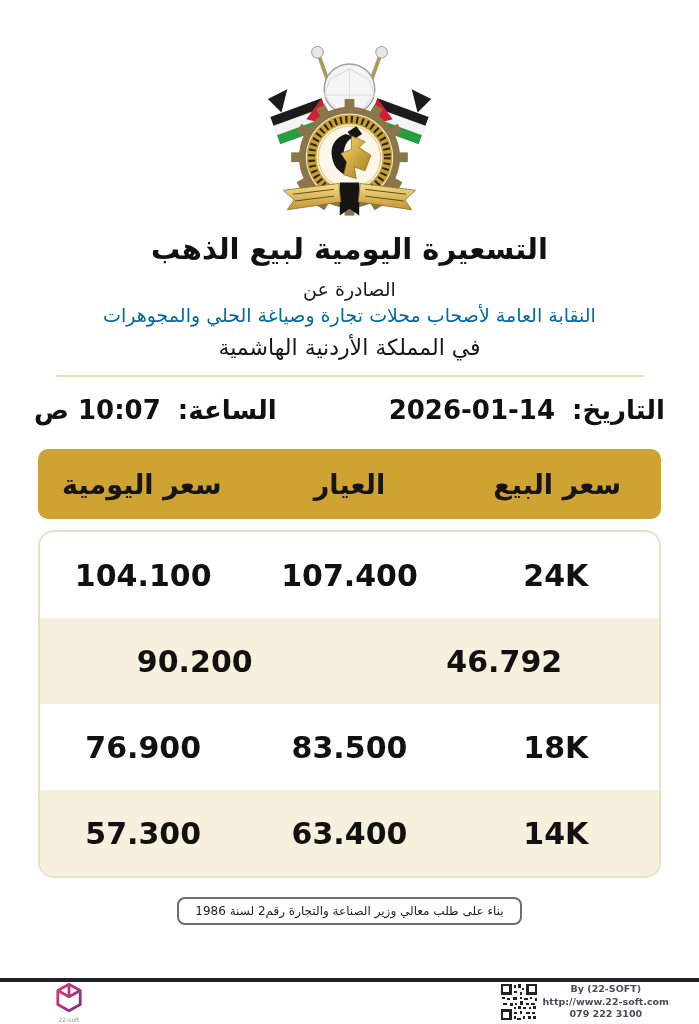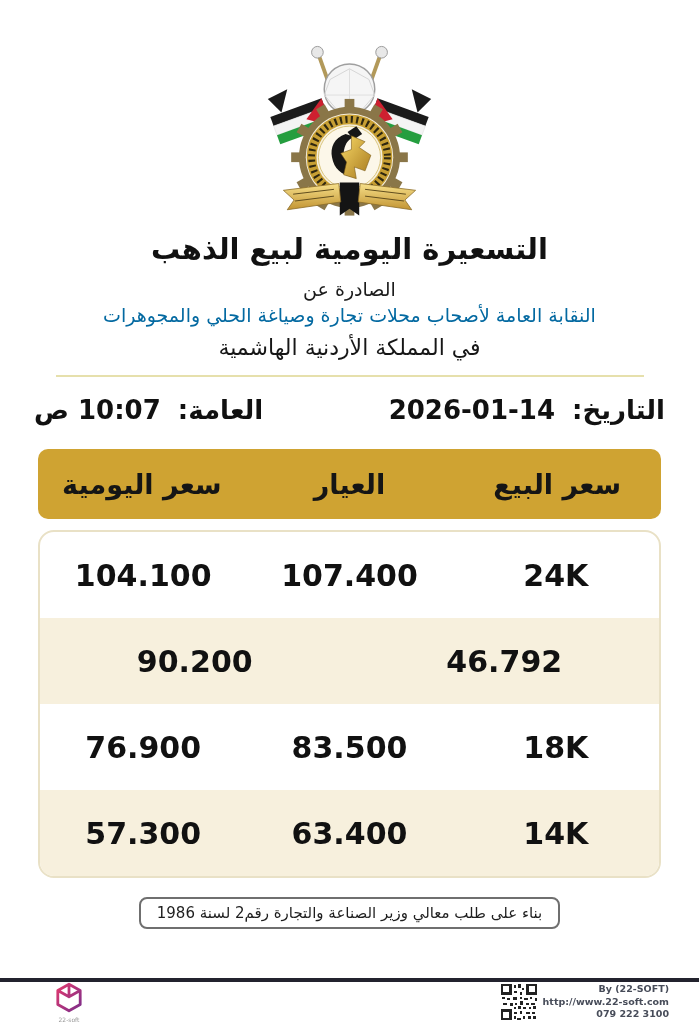--- a/index.html
+++ b/index.html
@@ -32,33 +32,33 @@
   .tbody {
     margin-top:11px; background:#fff; border:2px solid #e9e1c6;
     border-radius:16px; overflow:hidden;
   }
   .trow { height:86px; display:flex; align-items:center; font-weight:bold; font-size:30px; }
   .trow:nth-child(even) { background:#f7f0dd; }
   
   .note-wrap { text-align:center; margin-top:19px; }
   .note {
     display:inline-block; border:2px solid #6f6f6f; border-radius:8px;
-    padding:5px 16px; font-size:15px; color:#1e1e1e; background:#fff;
+    padding:5px 16px; font-size:12px; color:#1e1e1e; background:#fff;
   }
   
   .footer {
     position:absolute; left:0; right:0; bottom:0; height:46px;
     border-top:4px solid #23232e; direction:ltr;
     display:flex; justify-content:space-between; align-items:center;
     padding:2px 30px 4px 55px; background:#fff;
   }
   .dev-logo { text-align:center; }
   .dev-caption { font-size:6px; color:#999; margin-top:-1px; }
   .credit-block { display:flex; align-items:center; gap:5px; }
-  .credits { text-align:right; font-size:9.5px; line-height:1.3; color:#474c59; font-weight:bold; }
+  .credits { text-align:center; font-size:9.5px; line-height:1.3; color:#474c59; font-weight:bold; }
 </style>
 </head>
 <body>
 
 <div class="page">
 
   <div class="logo-wrap">
     <svg width="175" height="190" viewBox="0 0 180 190">
       <defs>
         <linearGradient id="goldGrad" x1="0" y1="0" x2="1" y2="1">
@@ -147,21 +147,21 @@
   <div class="syndicate">النقابة العامة لأصحاب محلات تجارة وصياغة الحلي والمجوهرات</div>
   <div class="country">في المملكة الأردنية الهاشمية</div>
   <hr class="divider">
 
   <div class="meta-row">
     <div>
       <span>التاريخ:</span>
       <span class="value">14-01-2026</span>
     </div>
     <div>
-      <span>العامة:</span>
+      <span>الساعة:</span>
       <span class="value">10:07 ص</span>
     </div>
   </div>
 
   <div class="price-table">
     <div class="thead">
       <div class="cell">سعر البيع</div>
       <div class="cell">العيار</div>
       <div class="cell">سعر اليومية</div>
     </div>

